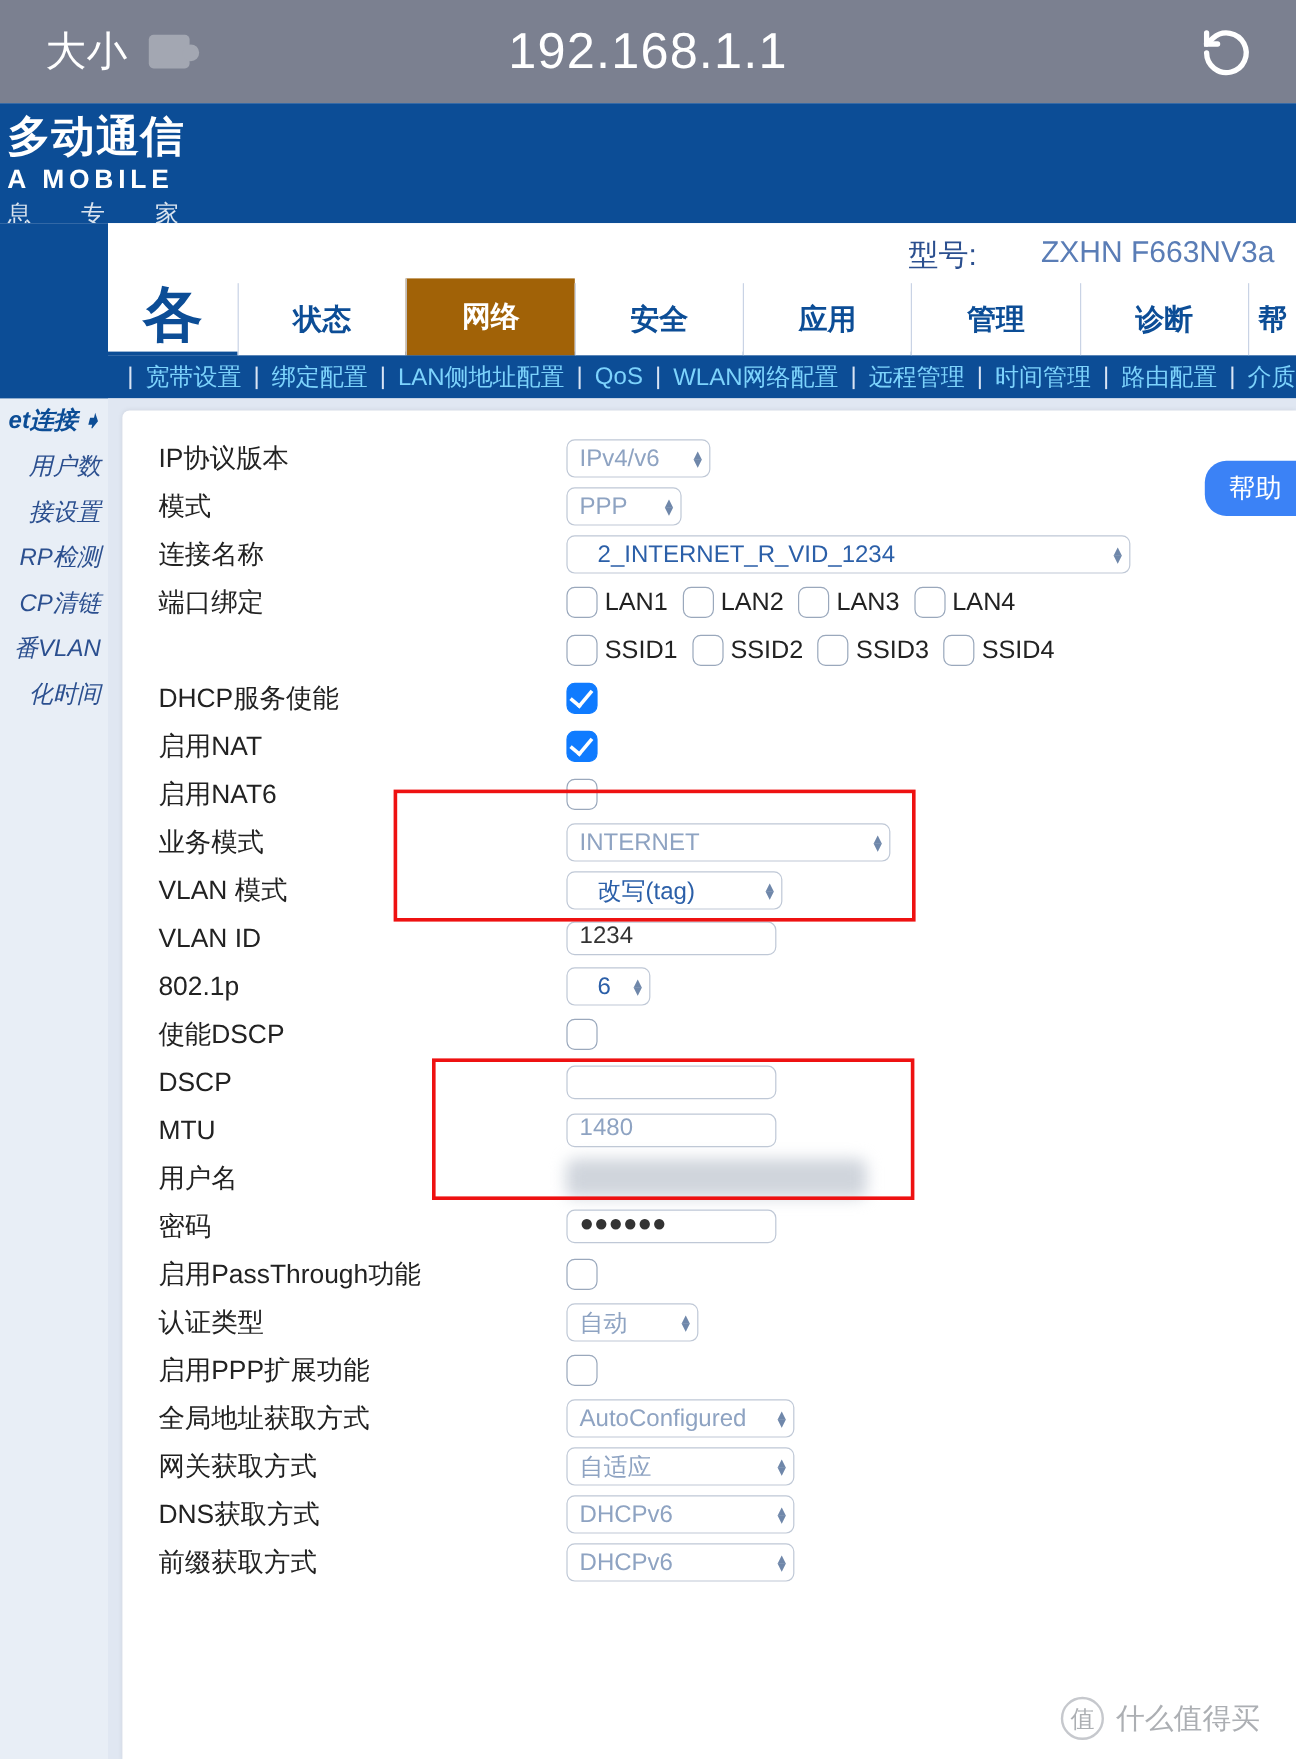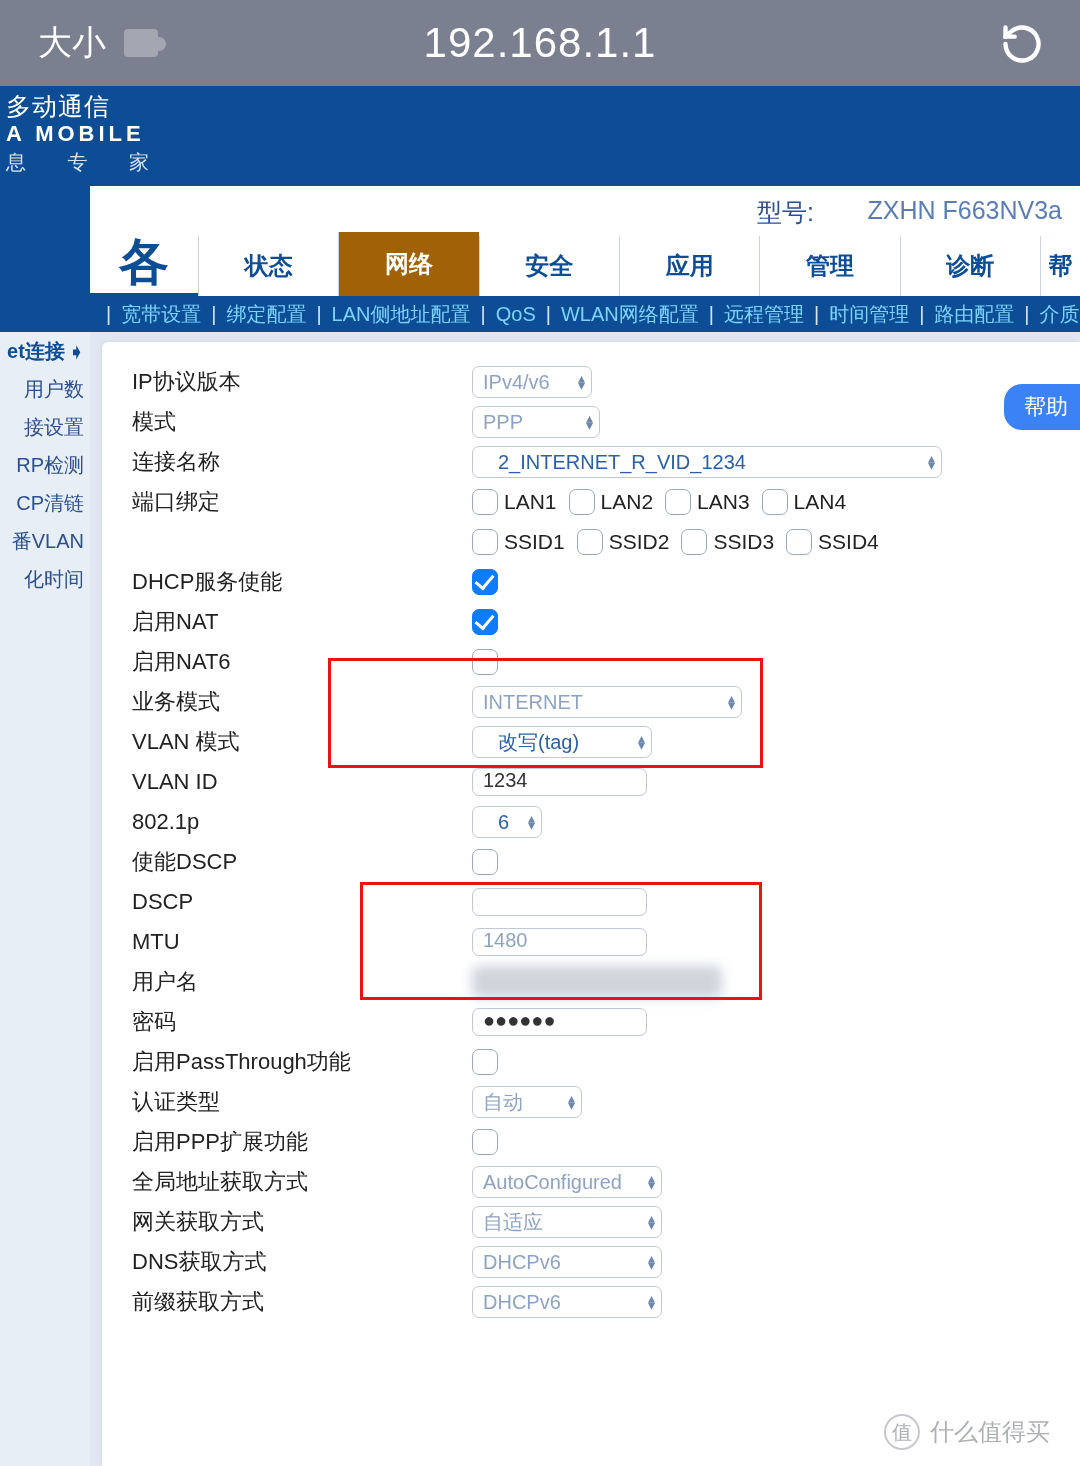--- a/index.html
+++ b/index.html
@@ -7,39 +7,39 @@
   
   .addrbar{height:86px;background:#7b8090;display:flex;align-items:center;color:#fff;position:relative;}
   .addrbar .left{display:flex;align-items:center;gap:14px;padding-left:38px;font-size:34px;}
   .addrbar .puzzle{width:34px;height:28px;background:#a3a7b2;border-radius:4px;position:relative;margin-left:4px;}
   .addrbar .puzzle:after{content:"";position:absolute;right:-8px;top:8px;width:14px;height:14px;background:#a3a7b2;border-radius:50%;}
   .addrbar .url{position:absolute;left:0;right:0;text-align:center;font-size:42px;font-weight:500;letter-spacing:1px;}
   .addrbar .reload{position:absolute;right:36px;top:22px;}
   .addrbar .reload svg{width:44px;height:44px;}
   
   .band{height:100px;background:#0c4d96;color:#fff;padding-left:6px;padding-top:4px;position:relative;}
-  .band .logo1{font-size:25px;font-weight:400;letter-spacing:1px;}
+  .band .logo1{font-size:36px;font-weight:700;letter-spacing:1px;}
   .band .logo2{font-size:22px;letter-spacing:4px;font-weight:700;margin-top:-2px;}
   .band .logo3{font-size:20px;letter-spacing:18px;margin-top:2px;opacity:.85;}
   
   .modelrow{height:46px;background:#fff;position:relative;margin-left:90px;}
   .modelrow .lab{position:absolute;right:266px;top:10px;font-size:25px;color:#2b4f8f;}
   .modelrow .val{position:absolute;right:18px;top:10px;font-size:25px;color:#5a7db6;text-align:right;}
   .leftgutter{position:absolute;left:0;top:186px;bottom:0;width:90px;background:#0c4d96;}
   .nav{display:flex;height:64px;margin-left:90px;border-bottom:3px solid #0c4d96;}
   .nav .pageglyph{width:108px;text-align:center;font-size:50px;font-weight:700;color:#0c4d96;line-height:60px;}
   .nav .tab{flex:1;min-width:0;border-left:1px solid #c9d3e5;display:flex;align-items:center;justify-content:center;font-size:24px;color:#0c4d96;font-weight:700;background:#fff;cursor:pointer;position:relative;top:4px;height:60px;}
   .nav .tab.active{background:#a16207;color:#fff;top:0;height:64px;}
   .nav .half{flex:0 0 40px;}
   .subnav{height:36px;background:#0c4d96;margin-left:90px;display:flex;align-items:center;padding-left:10px;font-size:20px;color:#d9e4f4;white-space:nowrap;overflow:hidden;}
   .subnav span{padding:0 6px;}
   .subnav a{color:#7dd3fc;text-decoration:none;padding:0 4px;}
   
   .main{position:absolute;left:0;right:0;top:332px;bottom:0;}
-  .sidecol{position:absolute;left:0;top:0;bottom:0;width:90px;background:#e8eef6;}
+  .sidecol{position:absolute;left:0;top:0;bottom:0;width:90px;background:#e8eef6;font-style:italic;}
   .sidecol .item{height:38px;line-height:38px;font-size:20px;color:#2b4f8f;text-align:right;padding-right:6px;white-space:nowrap;}
   .sidecol .item.first{font-weight:700;color:#0c4d96;}
   .sidecol .arrow{color:#0c4d96;font-size:18px;padding-left:4px;}
   .content{position:absolute;left:90px;right:0;top:0;bottom:0;background:#e0e7f2;}
   .panel{position:absolute;left:12px;right:0;top:10px;bottom:0;background:#fff;border-radius:6px 0 0 0;box-shadow:0 0 4px rgba(0,0,0,.08);}
   .helpbtn{position:absolute;right:0;top:42px;background:#3b82f6;color:#fff;font-size:22px;padding:8px 12px 8px 20px;border-radius:18px 0 0 18px;}
   .form{padding:20px 30px 0 30px;}
   .row{display:flex;align-items:center;min-height:40px;margin-bottom:0;}
   .row .lab{width:340px;padding-right:12px;font-size:22px;color:#222;}
   .row .ctrl{flex:1;display:flex;align-items:center;flex-wrap:wrap;gap:12px;}
@@ -137,21 +137,21 @@
       <div class="form" id="form">
           <div class="row">
             <div class="lab">IP协议版本</div>
             <div class="ctrl">
               <span class="sel " style="width:120px">IPv4/v6<span class="chev">▴<br>▾</span></span>
             </div>
           </div>
           <div class="row">
             <div class="lab">模式</div>
             <div class="ctrl">
-              <span class="sel " style="width:128px">PPP<span class="chev">▴<br>▾</span></span>
+              <span class="sel " style="width:96px">PPP<span class="chev">▴<br>▾</span></span>
             </div>
           </div>
           <div class="row">
             <div class="lab">连接名称</div>
             <div class="ctrl">
               <span class="sel blue wide" style="width:470px">2_INTERNET_R_VID_1234<span class="chev">▴<br>▾</span></span>
             </div>
           </div>
           <div class="row">
             <div class="lab">端口绑定</div>

